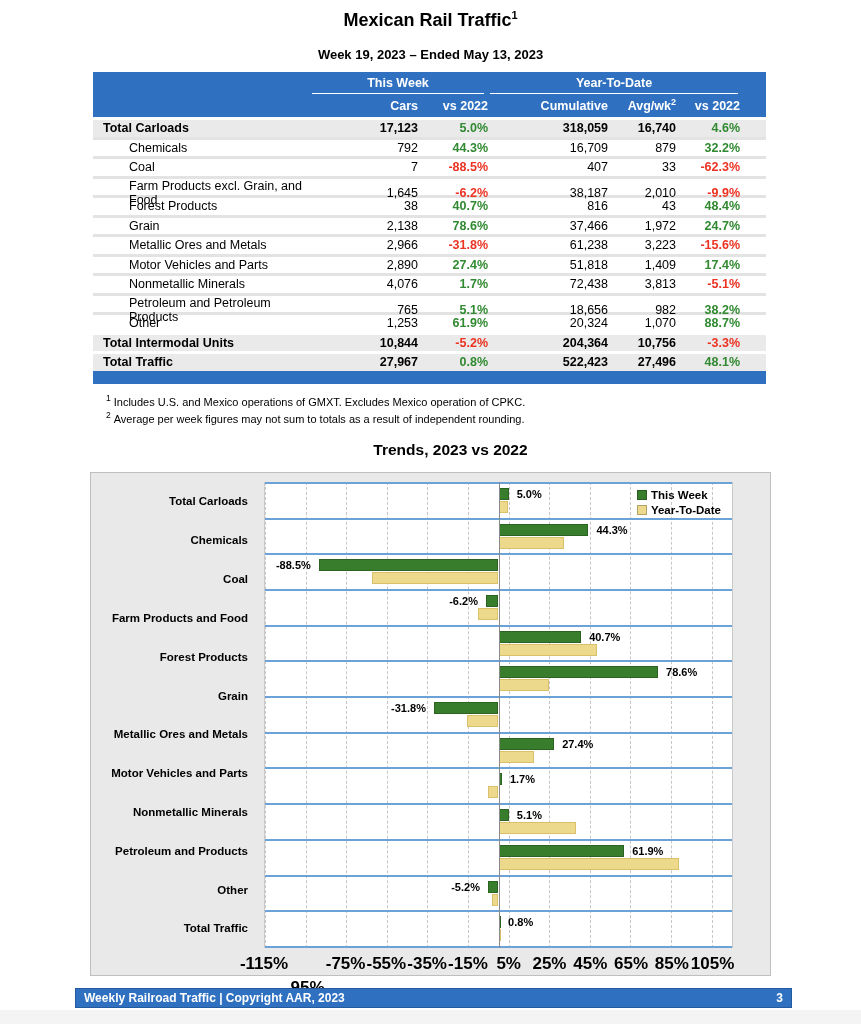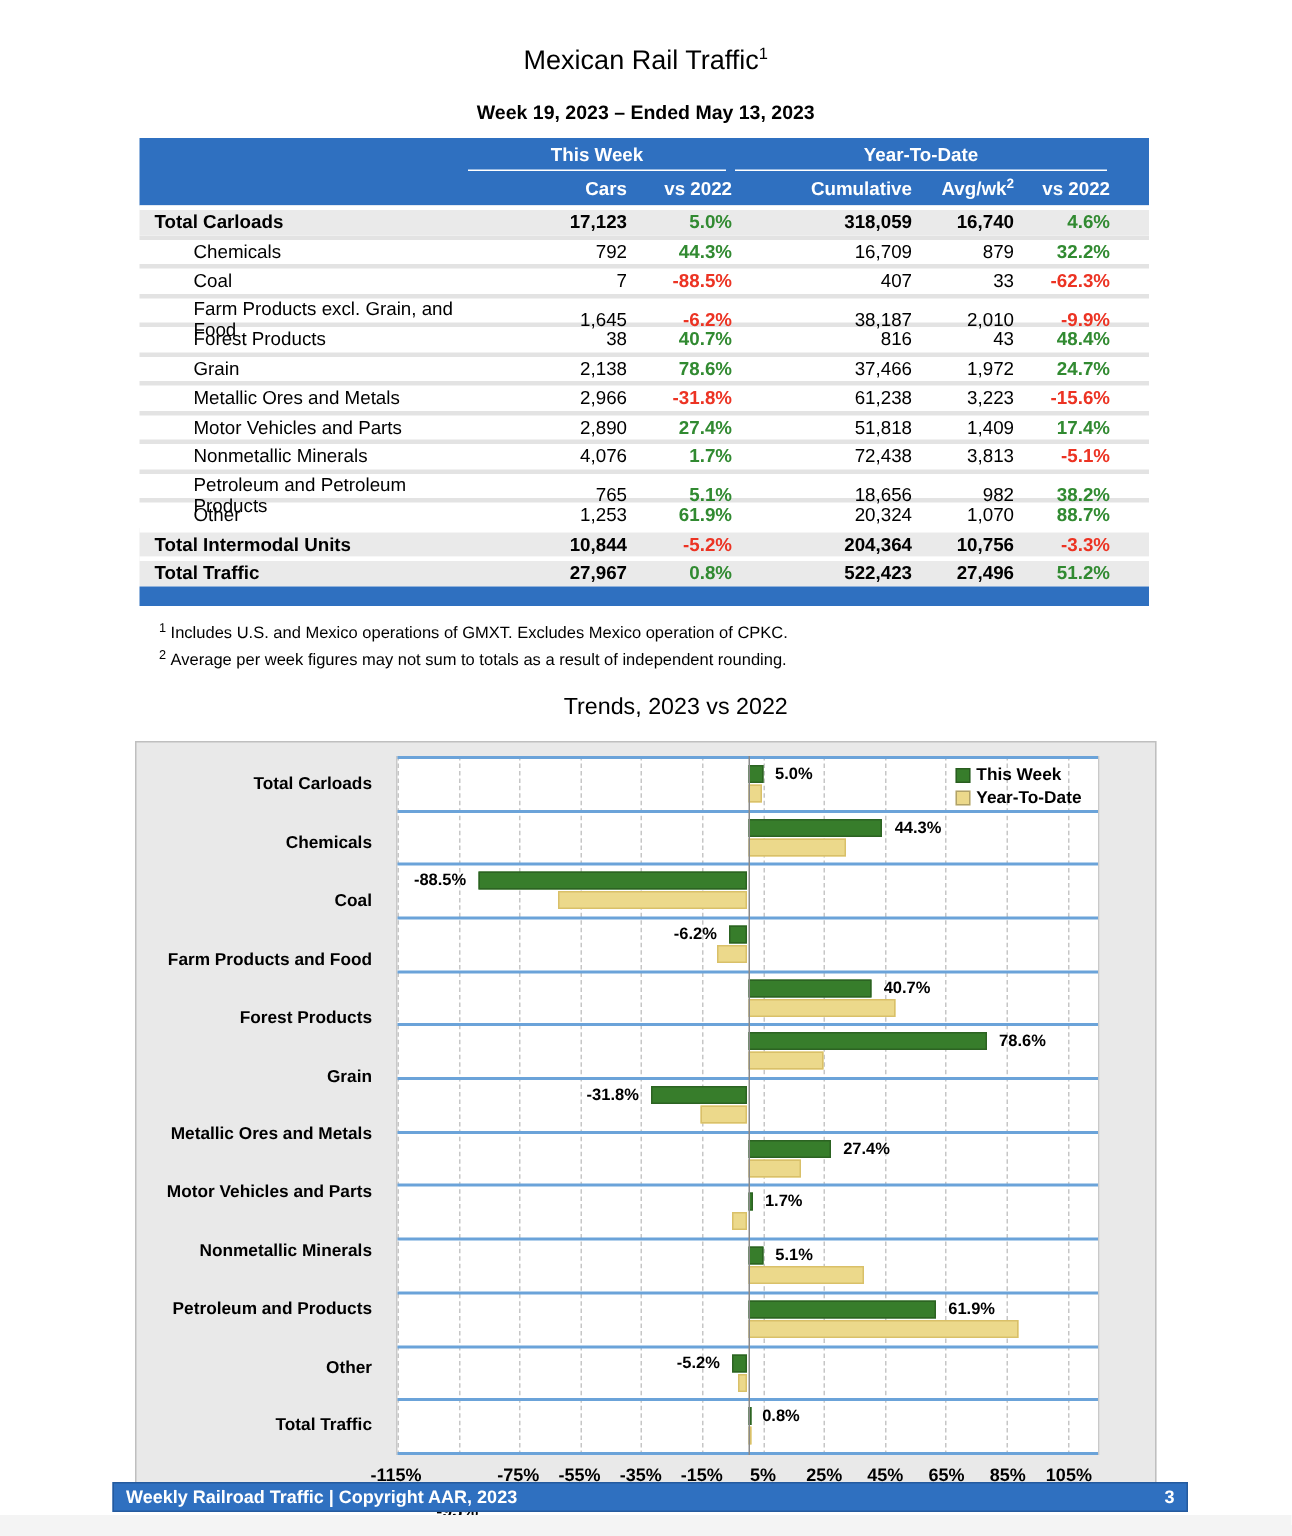--- a/index.html
+++ b/index.html
@@ -5,21 +5,21 @@
   * { margin:0; padding:0; box-sizing:border-box; }
   html,body { background:#fff; }
   body {
     width:861px; height:1024px; overflow:hidden; position:relative;
     font-family:"Liberation Sans", sans-serif; color:#000;
   }
   .page { width:861px; height:1024px; position:relative; background:#fff; }
 
   
   .doc-header { text-align:center; padding-top:9px; }
-  .doc-title { font-size:18px; font-weight:normal;margin-top:21px; }
+  .doc-title { font-size:18px; font-weight:bold; }
   .doc-title sup { font-size:11px; }
   .doc-subtitle { font-size:13px; font-weight:bold; margin-top:16px; }
 
   
   .tbl { width:673px; margin:10px 0 0 93px; font-size:12.5px; }
   .tbl-head { background:#2f70c0; color:#fff; font-weight:bold; padding-top:4px; }
   .hgrid { display:grid; grid-template-columns:1fr 110px 70px 120px 68px 64px; padding:0 26px 0 10px; align-items:end; }
   .group-cell { text-align:center; border-bottom:1.5px solid #fff; padding-bottom:3px; font-size:12.5px; }
   .group-tw { grid-column:2/4; margin:0 4px; }
   .group-ytd { grid-column:4/7; margin:0 2px; }
@@ -39,21 +39,21 @@
   .trow.sub .num-plain { font-weight:normal; }
   .tbl-foot { height:13px; background:#2f70c0; }
 
   
   .footnotes { margin:9px 0 0 106px; font-size:11px; }
   .footnote { margin-top:3px; }
   .footnote sup { font-size:8.5px; margin-right:3px; }
 
   
   .chart-titles { text-align:center; margin-top:16px; }
-  .chart-title { font-size:15.5px; font-weight:normal;padding-left:40px; }
+  .chart-title { font-size:15.5px; font-weight:bold;padding-left:40px; }
   .chart-subtitle { font-size:12.5px; font-weight:bold; margin-top:6px; }
 
   .chart-box { position:relative; width:681px; height:504px; margin:13px 0 0 90px;
                background:#e9e9e9; border:1px solid #bfbfbf; }
   .plot { position:absolute; left:173px; top:9px; width:469px; height:466px;
           background:#fff; border-left:1px solid #c9c9c9; border-right:1px solid #c9c9c9; }
   .gridline { position:absolute; top:0; bottom:0; width:0; border-left:1px dashed #c6c6c6; }
   .zero-line { position:absolute; top:0; bottom:0; width:0; border-left:1.5px solid #8a8a8a; z-index:3; }
   .crows { position:absolute; inset:0; display:flex; flex-direction:column; }
   .crow { position:relative; flex:1; border-top:2px solid #6ba3d9; }
@@ -65,21 +65,21 @@
   .bar { position:absolute; height:12px; z-index:2; }
   .bar-tw { top:4px; background:#377d2b; border:1px solid #2c6322; }
   .bar-ytd { top:17px; background:#ecd98b; border:1px solid #d9c069; }
   .bar-label { position:absolute; top:4px; height:12px; line-height:12px;
                font-size:11px; font-weight:bold; white-space:nowrap; z-index:4; }
   .legend { position:absolute; top:7px; right:11px; z-index:5; }
   .legend-item { display:flex; align-items:center; margin-bottom:3px; }
   .legend-swatch { width:10px; height:10px; margin-right:4px; border:1px solid rgba(0,0,0,.25); }
   .legend-text { font-size:11.5px; font-weight:bold; }
   .axis-labels { position:absolute; left:173px; top:481px; width:469px; height:18px; }
-  .axis-tick { position:absolute; transform:translateX(-50%); font-size:12px; font-weight:bold; white-space:nowrap; }
+  .axis-tick { position:absolute; transform:translateX(-50%); font-size:17px; font-weight:bold; white-space:nowrap; }
 
   
   .footer-bar { position:absolute; left:75px; top:988px; width:717px; height:20px;
                 background:#2f70c0; color:#fff; font-size:12px; font-weight:bold;
                 display:flex; align-items:center; justify-content:space-between;
                 padding:0 8px; border:1px solid #245a9e; }
   .page-bottom { position:absolute; left:0; top:1010px; width:861px; height:14px; background:#f4f4f4; }
 </style>
 </head>
 <body>
@@ -203,21 +203,21 @@
           <div class="num num-plain">204,364</div>
           <div class="num num-plain">10,756</div>
           <div class="num pct-neg">-3.3%</div>
         </div>
         <div class="trow total">
           <div class="lbl">Total Traffic</div>
           <div class="num num-plain">27,967</div>
           <div class="num pct-pos">0.8%</div>
           <div class="num num-plain">522,423</div>
           <div class="num num-plain">27,496</div>
-          <div class="num pct-pos">51.2%</div>
+          <div class="num pct-pos">48.1%</div>
         </div>
       </div>
     <div class="tbl-foot"></div>
   </div>
 
   <div class="footnotes">
     <div class="footnote"><sup>1</sup><span>Includes U.S. and Mexico operations of GMXT. Excludes Mexico operation of CPKC.</span></div>
     <div class="footnote"><sup>2</sup><span>Average per week figures may not sum to totals as a result of independent rounding.</span></div>
   </div>
 

